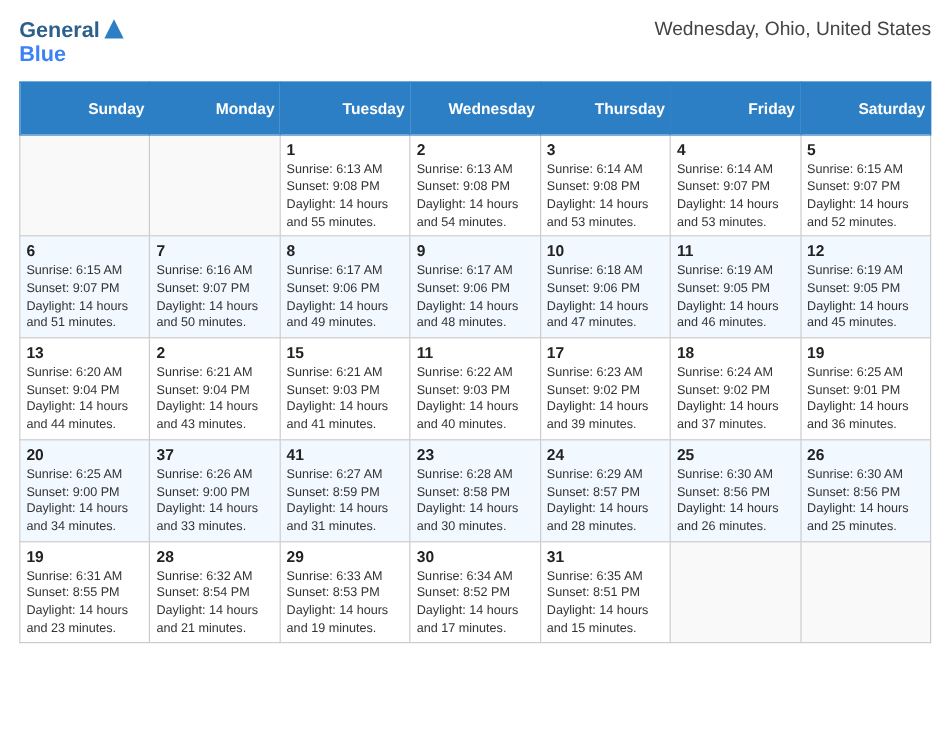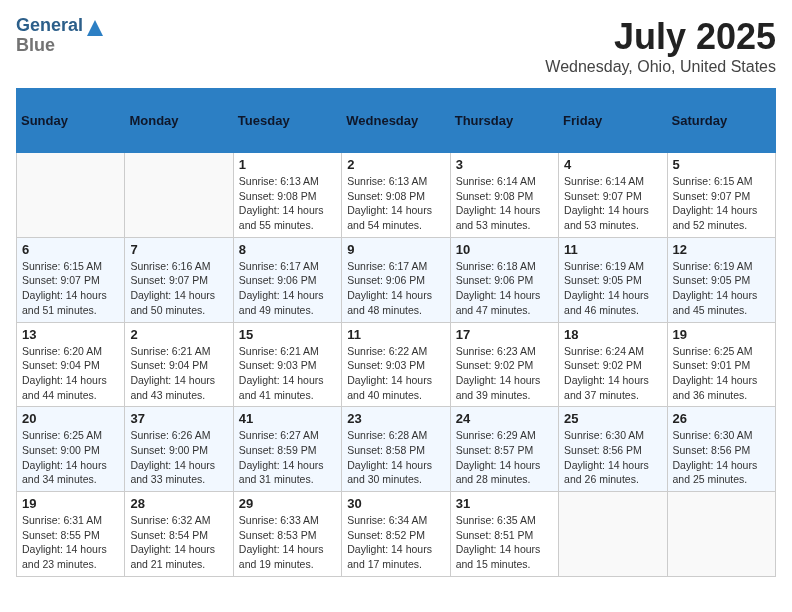--- a/index.html
+++ b/index.html
@@ -21,44 +21,44 @@
       align-items: center;
       gap: 4px;
     }
     .logo-text {
       font-size: 18px;
       font-weight: bold;
       color: #2c5f8a;
       line-height: 1.1;
     }
     .logo-blue {
-      color: #737373;
+      color: #3b82f6;
     }
     .title-block {
       text-align: right;
     }
     .main-title {
       font-size: 36px;
       font-weight: bold;
       color: #222;
     }
     .subtitle {
       font-size: 16px;
       color: #444;
     }
     .calendar {
       width: 100%;
       border-collapse: collapse;
       font-size: 11px;
     }
     .calendar thead th {
       background: #2c7fc4;
-      color: #0f172a;
-      padding: 24px 4px;
-      text-align: left;
+      color: #ffffff;
+      padding: 14px 4px;
+      text-align: right;
       font-size: 13px;
       font-weight: bold;
       border: 1px solid #2c7fc4;
     }
     .calendar tbody td {
       border: 1px solid #ccc;
       vertical-align: top;
       padding: 4px 5px;
       width: 107px;
       min-height: 80px;
@@ -88,31 +88,30 @@
     tr td.empty-cell {
       background: #f9f9f9 !important;
     }
   </style>
 </head>
 <body>
 
 <div class="header">
   <div class="logo">
     <div style="display:flex;flex-direction:column;align-items:flex-start;">
-      <div style="display:flex;align-items:flex-end;">
+      <div style="display:flex;align-items:flex-start;">
         <span class="logo-text">General</span>
         <div style="display:flex;align-items:flex-end;margin-left:4px;">
           <div style="width:0;height:0;border-left:8px solid transparent;border-right:8px solid transparent;border-bottom:16px solid #2c7fc4;margin-bottom:0px;"></div>
         </div>
       </div>
       <span class="logo-text logo-blue">Blue</span>
     </div>
   </div>
   <div class="title-block">
-    <div class="main-title">July 2025</div>
     <div class="subtitle">Wednesday, Ohio, United States</div>
   </div>
 </div>
 
 <table class="calendar">
   <thead>
     <tr>
     <th>Sunday</th>
         <th>Monday</th>
         <th>Tuesday</th>

